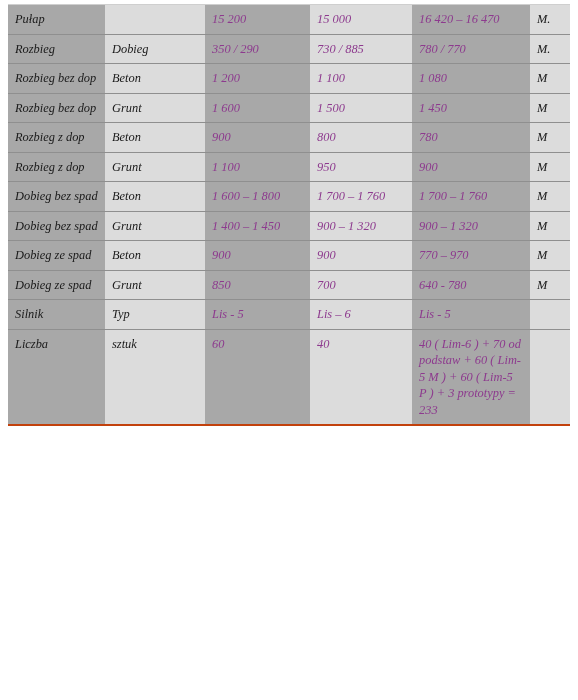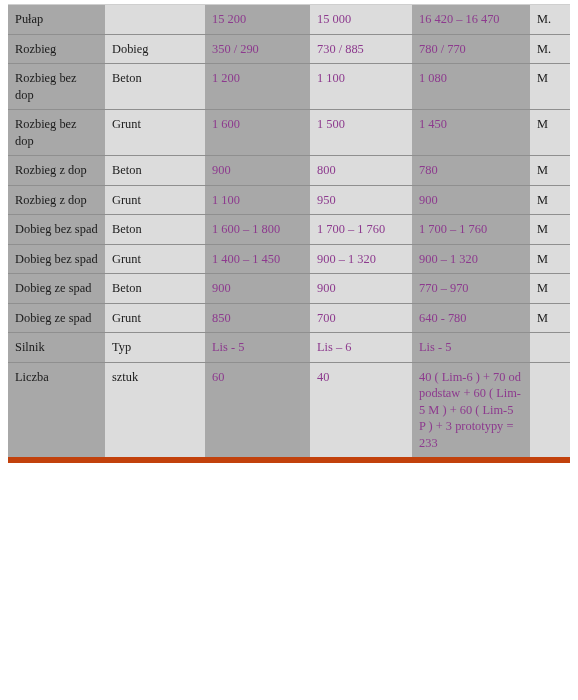--- a/index.html
+++ b/index.html
@@ -23,20 +23,21 @@
     box-sizing: border-box;
   }
 
   table.spec {
     border-collapse: collapse;
     table-layout: fixed;
     width: 562px;
     margin-left: 8px;
     margin-top: 4px;
     background: #f0abfc;
+    font-style: italic;
   }
 
   table.spec col.c0 { width: 97px; }
   table.spec col.c1 { width: 100px; }
   table.spec col.c2 { width: 105px; }
   table.spec col.c3 { width: 102px; }
   table.spec col.c4 { width: 118px; }
   table.spec col.c5 { width: 40px; }
 
   table.spec td {
@@ -61,21 +62,21 @@
   }
 
   
   td.val {
     color: #8d3a8e;
     font-size: 12.4px;
     margin-top: 16px;
   }
 
   tr.r-first td { border-top: 1px solid #cfcfcf; }
-  tr.r-last  td { border-bottom: 6px solid #c2410c; }
+  tr.r-last  td { border-bottom: 2px solid #c2410c; }
 </style>
 </head>
 <body>
 
 <div class="sheet">
 
   <table class="spec">
     <colgroup>
       <col class="c0">
         <col class="c1">

